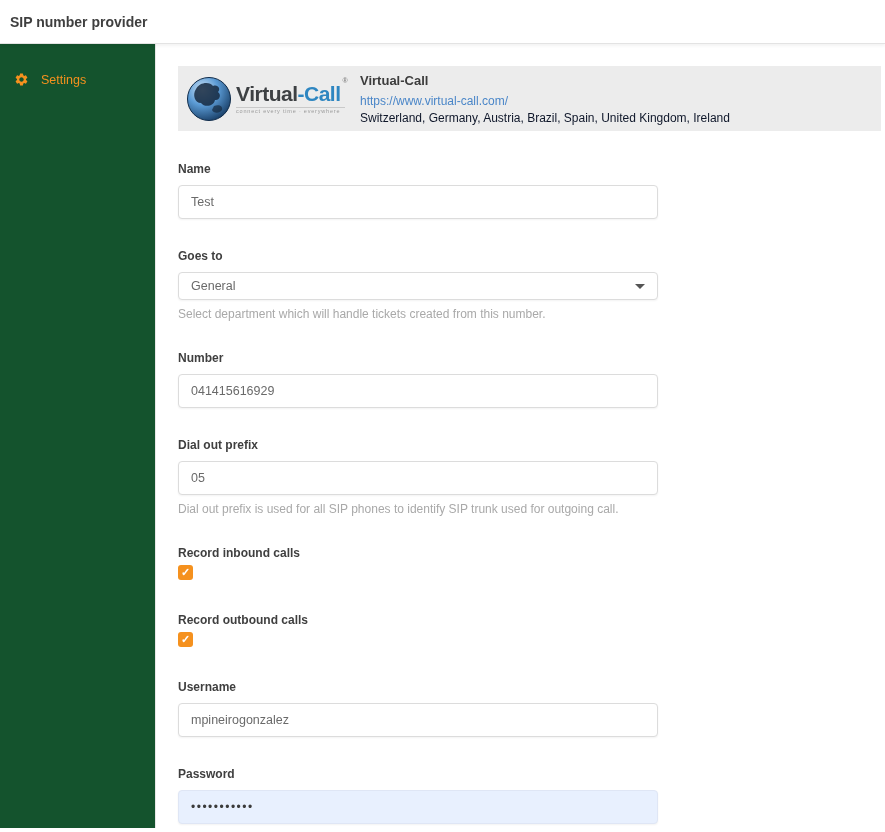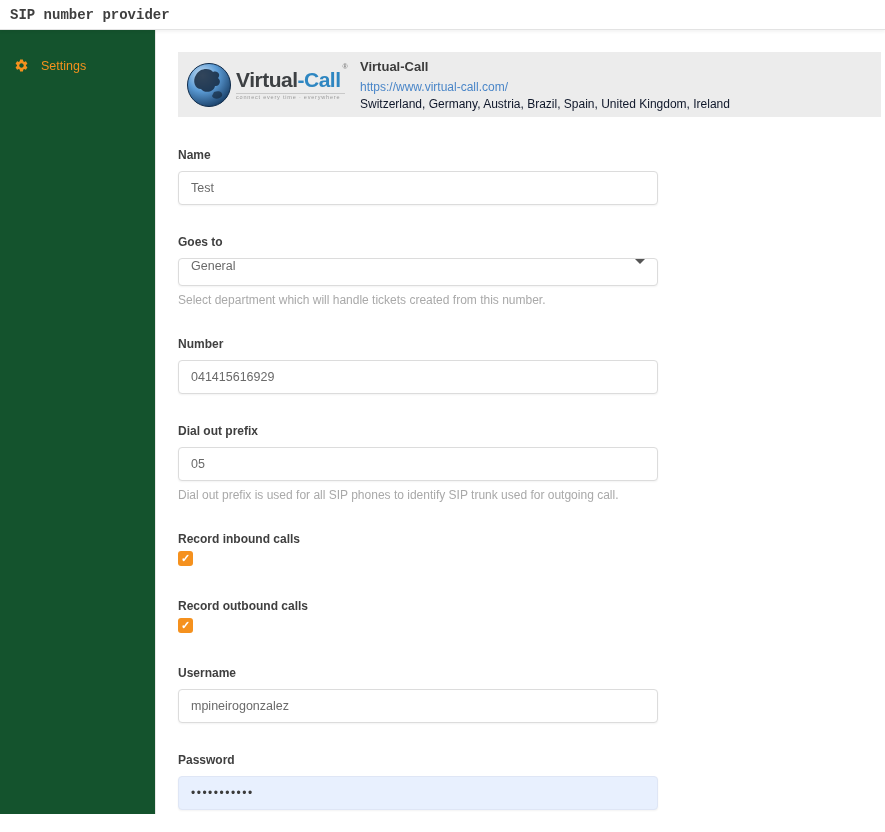--- a/index.html
+++ b/index.html
@@ -1,24 +1,23 @@
 <!DOCTYPE html>
 <html><head>
 <meta charset="utf-8">
 <style>
   * { margin: 0; padding: 0; box-sizing: border-box; }
   html, body { width: 885px; height: 832px; overflow: hidden; background: #fff;
     font-family: "Liberation Sans", sans-serif; }
 
   
   .app-header {
-    height: 30px; background: #fff; display: flex; align-items: center;
+    height: 44px; background: #fff; display: flex; align-items: center;
     padding: 0 10px; border-bottom: 1px solid #e3e3e3; position: relative; z-index: 5;
     box-shadow: 0 2px 3px rgba(0,0,0,0.05);
-    font-family: Liberation Mono, monospace;
   }
   .app-header h1 { font-size: 14px; font-weight: bold; color: #3f3f3f; }
 
   
   .layout { display: flex; height: 784px; }
   .sidebar { width: 156px; border-right: 1px solid #e7e7e7; background: #14532d; padding-top: 20px; }
   .sidebar-item { display: flex; align-items: center; gap: 12px; padding: 8px 14px; cursor: pointer; }
   .sidebar-item .label { font-size: 12.5px; color: #f5911e; font-weight: normal; }
   .sidebar-item svg { flex: 0 0 auto; }
 
@@ -52,21 +51,21 @@
     padding: 16px 12px; font-size: 12.5px; color: #6a6a6a; background: #fff; outline: none;
     font-family: "Liberation Sans", sans-serif;
     box-shadow: 0 1px 2px rgba(0,0,0,0.05);
   }
   .text-input.autofill { background: #e8f0fe; border-color: #dfe6f5; color: #3b3b3b;
     font-size: 12px; letter-spacing: 1.5px; }
   .help-text { font-size: 12px; color: #a9a9a9; margin-top: 7px; }
 
   .select-box {
     width: 480px; height: 28px; border: 1px solid #dcdcdc; border-radius: 4px;
-    display: flex; justify-content: space-between; padding: 0 12px;
+    display: flex; align-items: center; justify-content: space-between; padding: 0 12px;
     font-size: 12.5px; color: #6a6a6a; background: #fff; cursor: pointer;
     box-shadow: 0 1px 2px rgba(0,0,0,0.05);
   }
   .caret-down { width: 0; height: 0; border-left: 5px solid transparent;
     border-right: 5px solid transparent; border-top: 5px solid #555; }
 
   .checkbox-group { margin-bottom: 33px; }
   .checkbox-group .form-label { margin-bottom: 5px; }
   .checkbox {
     width: 15px; height: 15px; background: #f5911e; border-radius: 3px; cursor: pointer;

